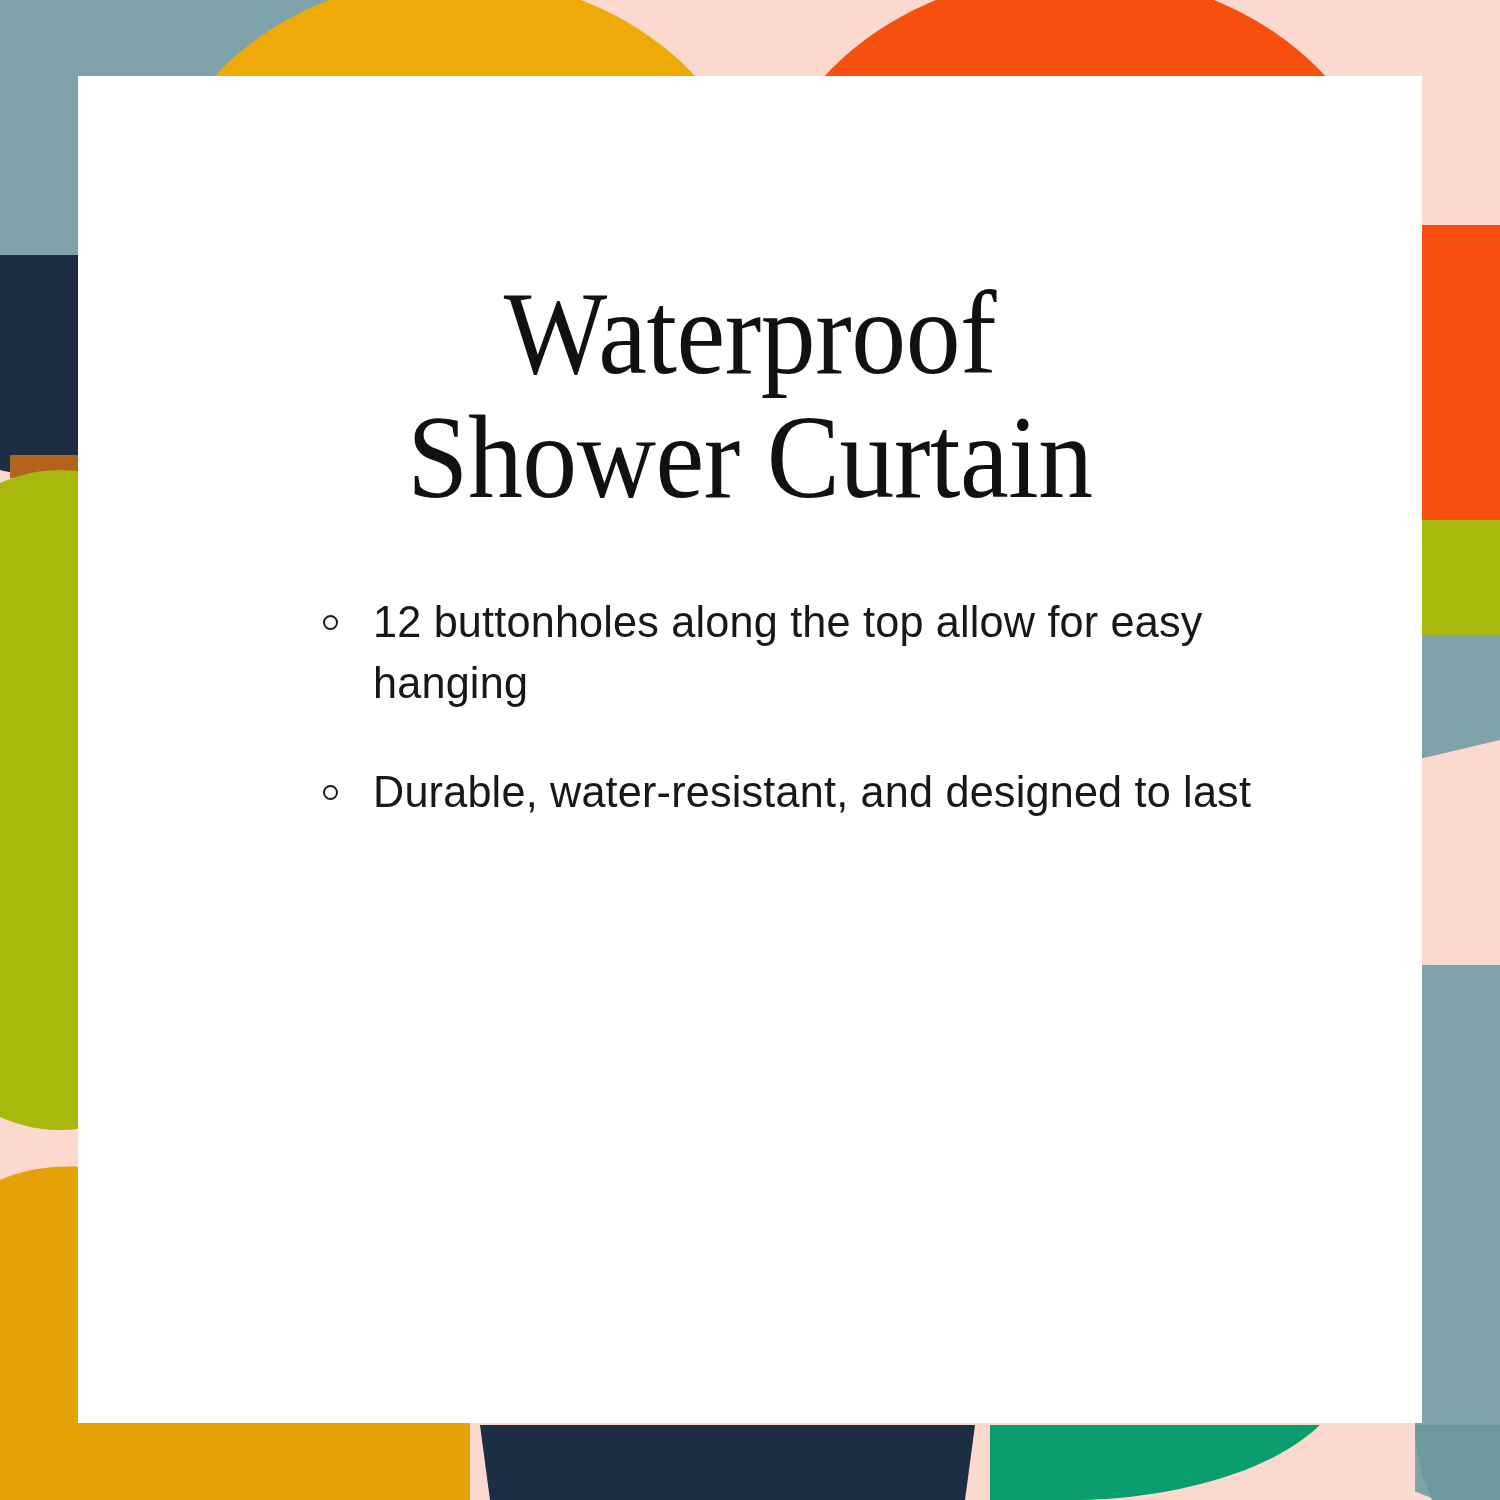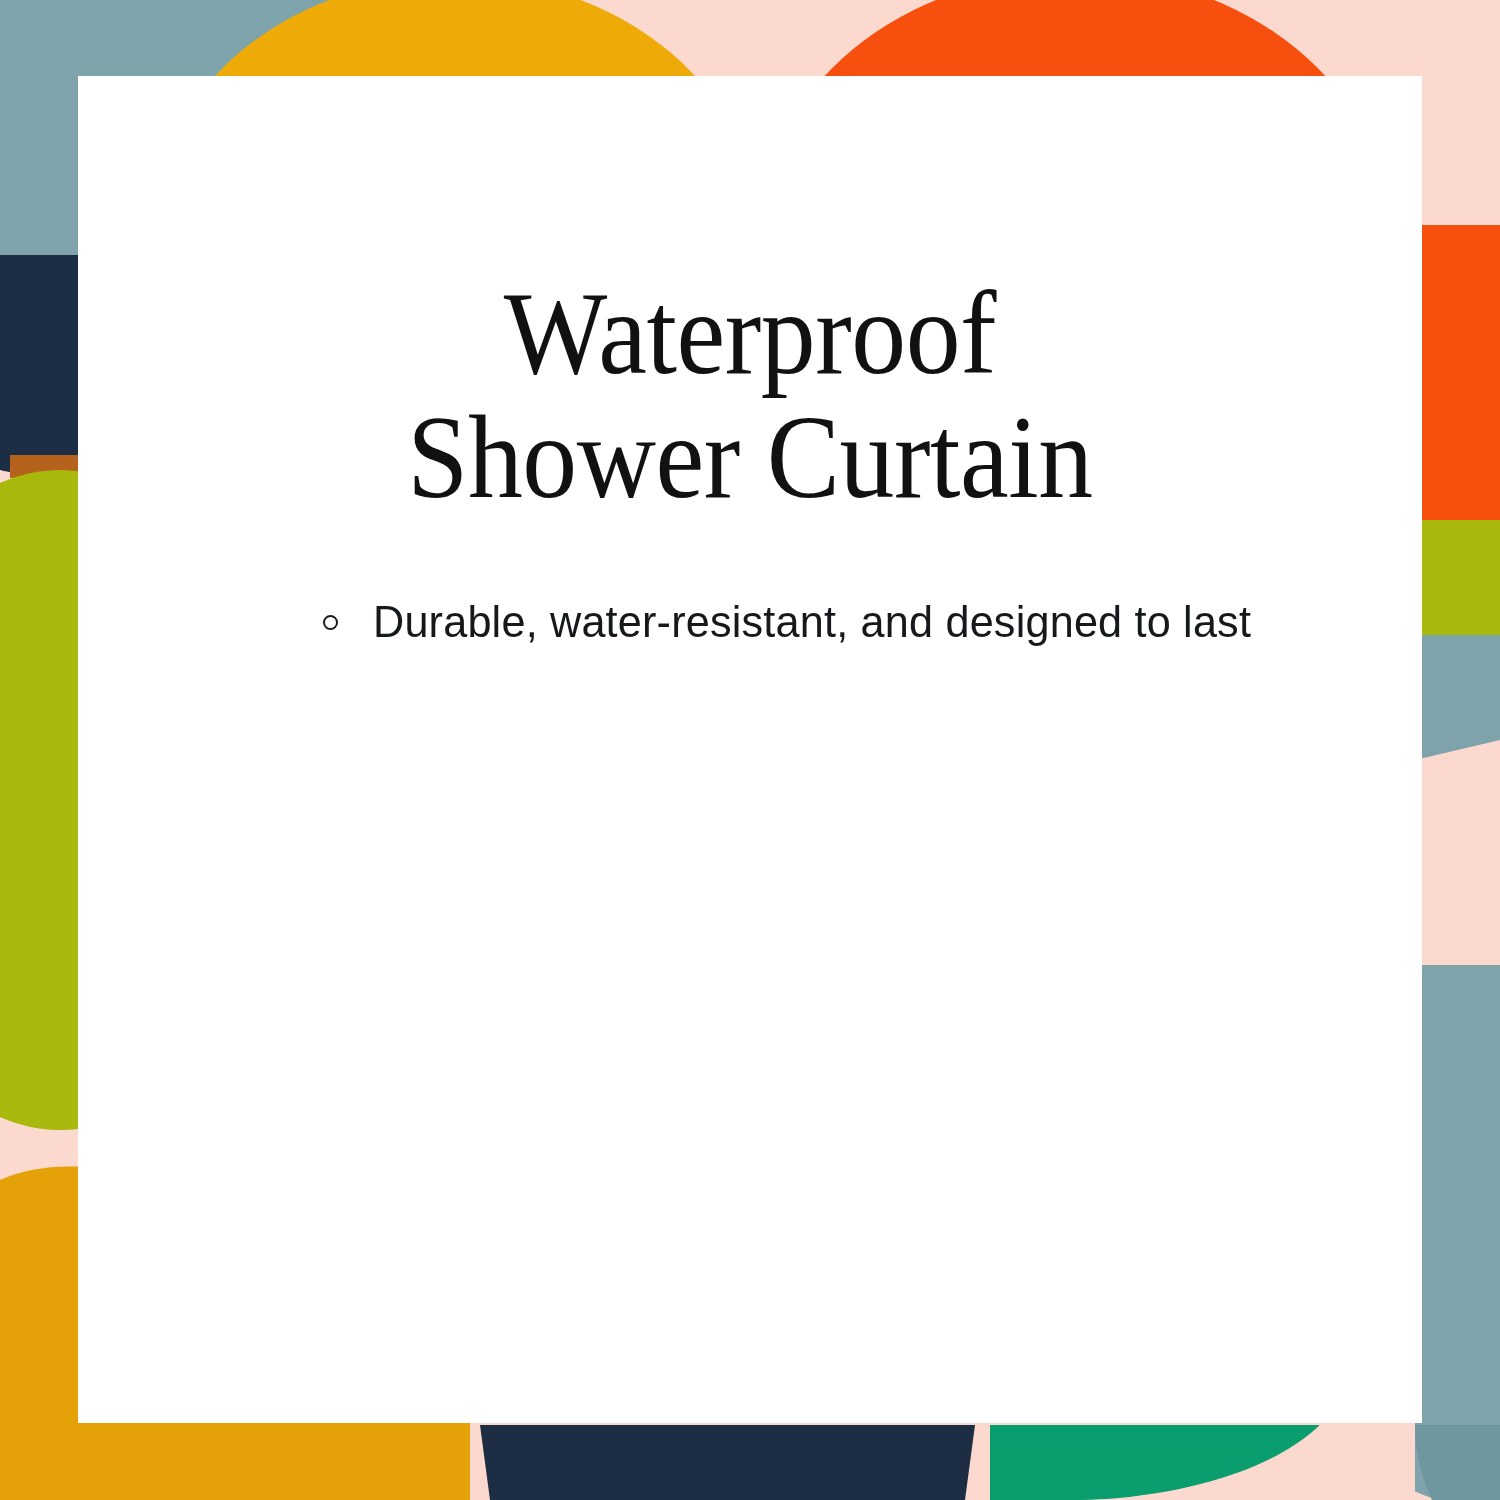--- a/index.html
+++ b/index.html
@@ -145,18 +145,22 @@
   <div id="card">
 
     <div class="title-block">
       <div class="title-line">Waterproof</div>
       <div class="title-line">Shower Curtain</div>
     </div>
 
     <ul class="feature-list">
       <li class="feature-item">
         <span class="bullet-ring"></span>
+        <span class="feature-text">12 buttonholes along the top allow for easy hanging</span>
+      </li>
+      <li class="feature-item">
+        <span class="bullet-ring"></span>
         <span class="feature-text">Durable, water-resistant, and designed to last</span>
       </li>
     </ul>
 
   </div>
 </div>
 
 </body></html>

